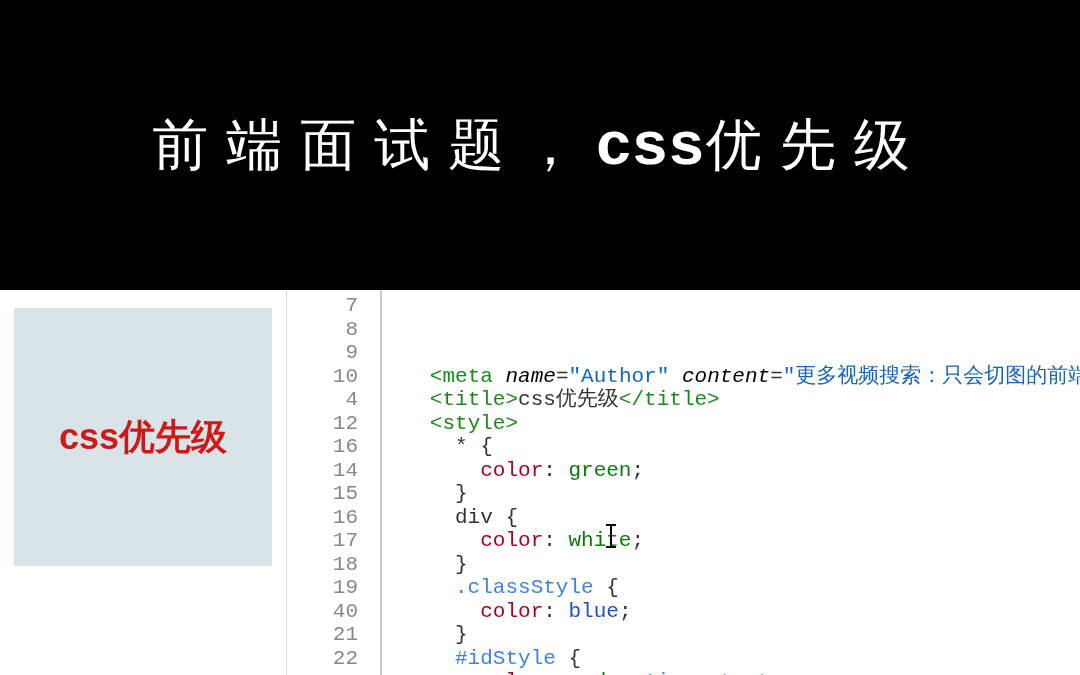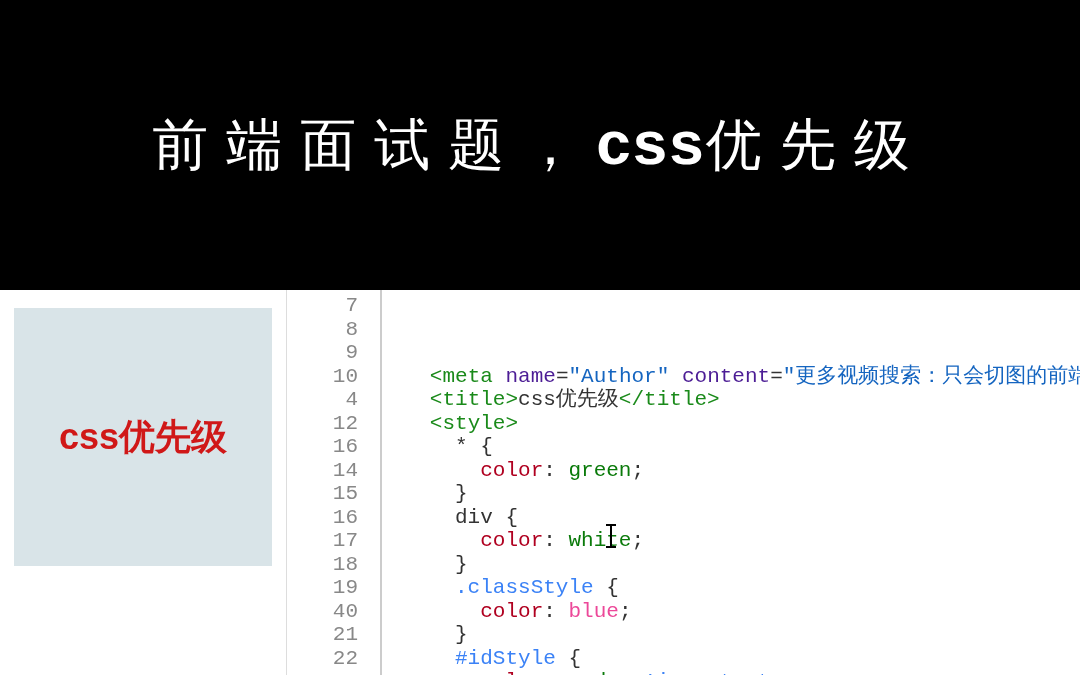--- a/index.html
+++ b/index.html
@@ -77,26 +77,26 @@
     .code {
       flex: 1;
       padding-left: 10px;
       padding-top: 4px;
       white-space: pre;
       color: #333;
       position: relative;
     }
     .code-line { height: 23.5px; }
     .tag { color: #1a8a1a; }
-    .attr-name { color: #4c1d95; }
+    .attr-name { color: #000000; font-style: italic; }
     .attr-value { color: #1565c0; }
     .text-content { color: #333; }
     .css-prop { color: #b00020; }
     .css-value { color: #0a7a0a; text-align: right; }
-    .css-value-blue { color: #ec4899; }
+    .css-value-blue { color: #1d4ed8; }
     .css-punct { color: #333; }
     .css-selector { color: #3b82f6; }
     .cursor {
       position: absolute;
       width: 2px;
       height: 20px;
       background: #000;
       top: 236px;
       left: 228px;
     }

